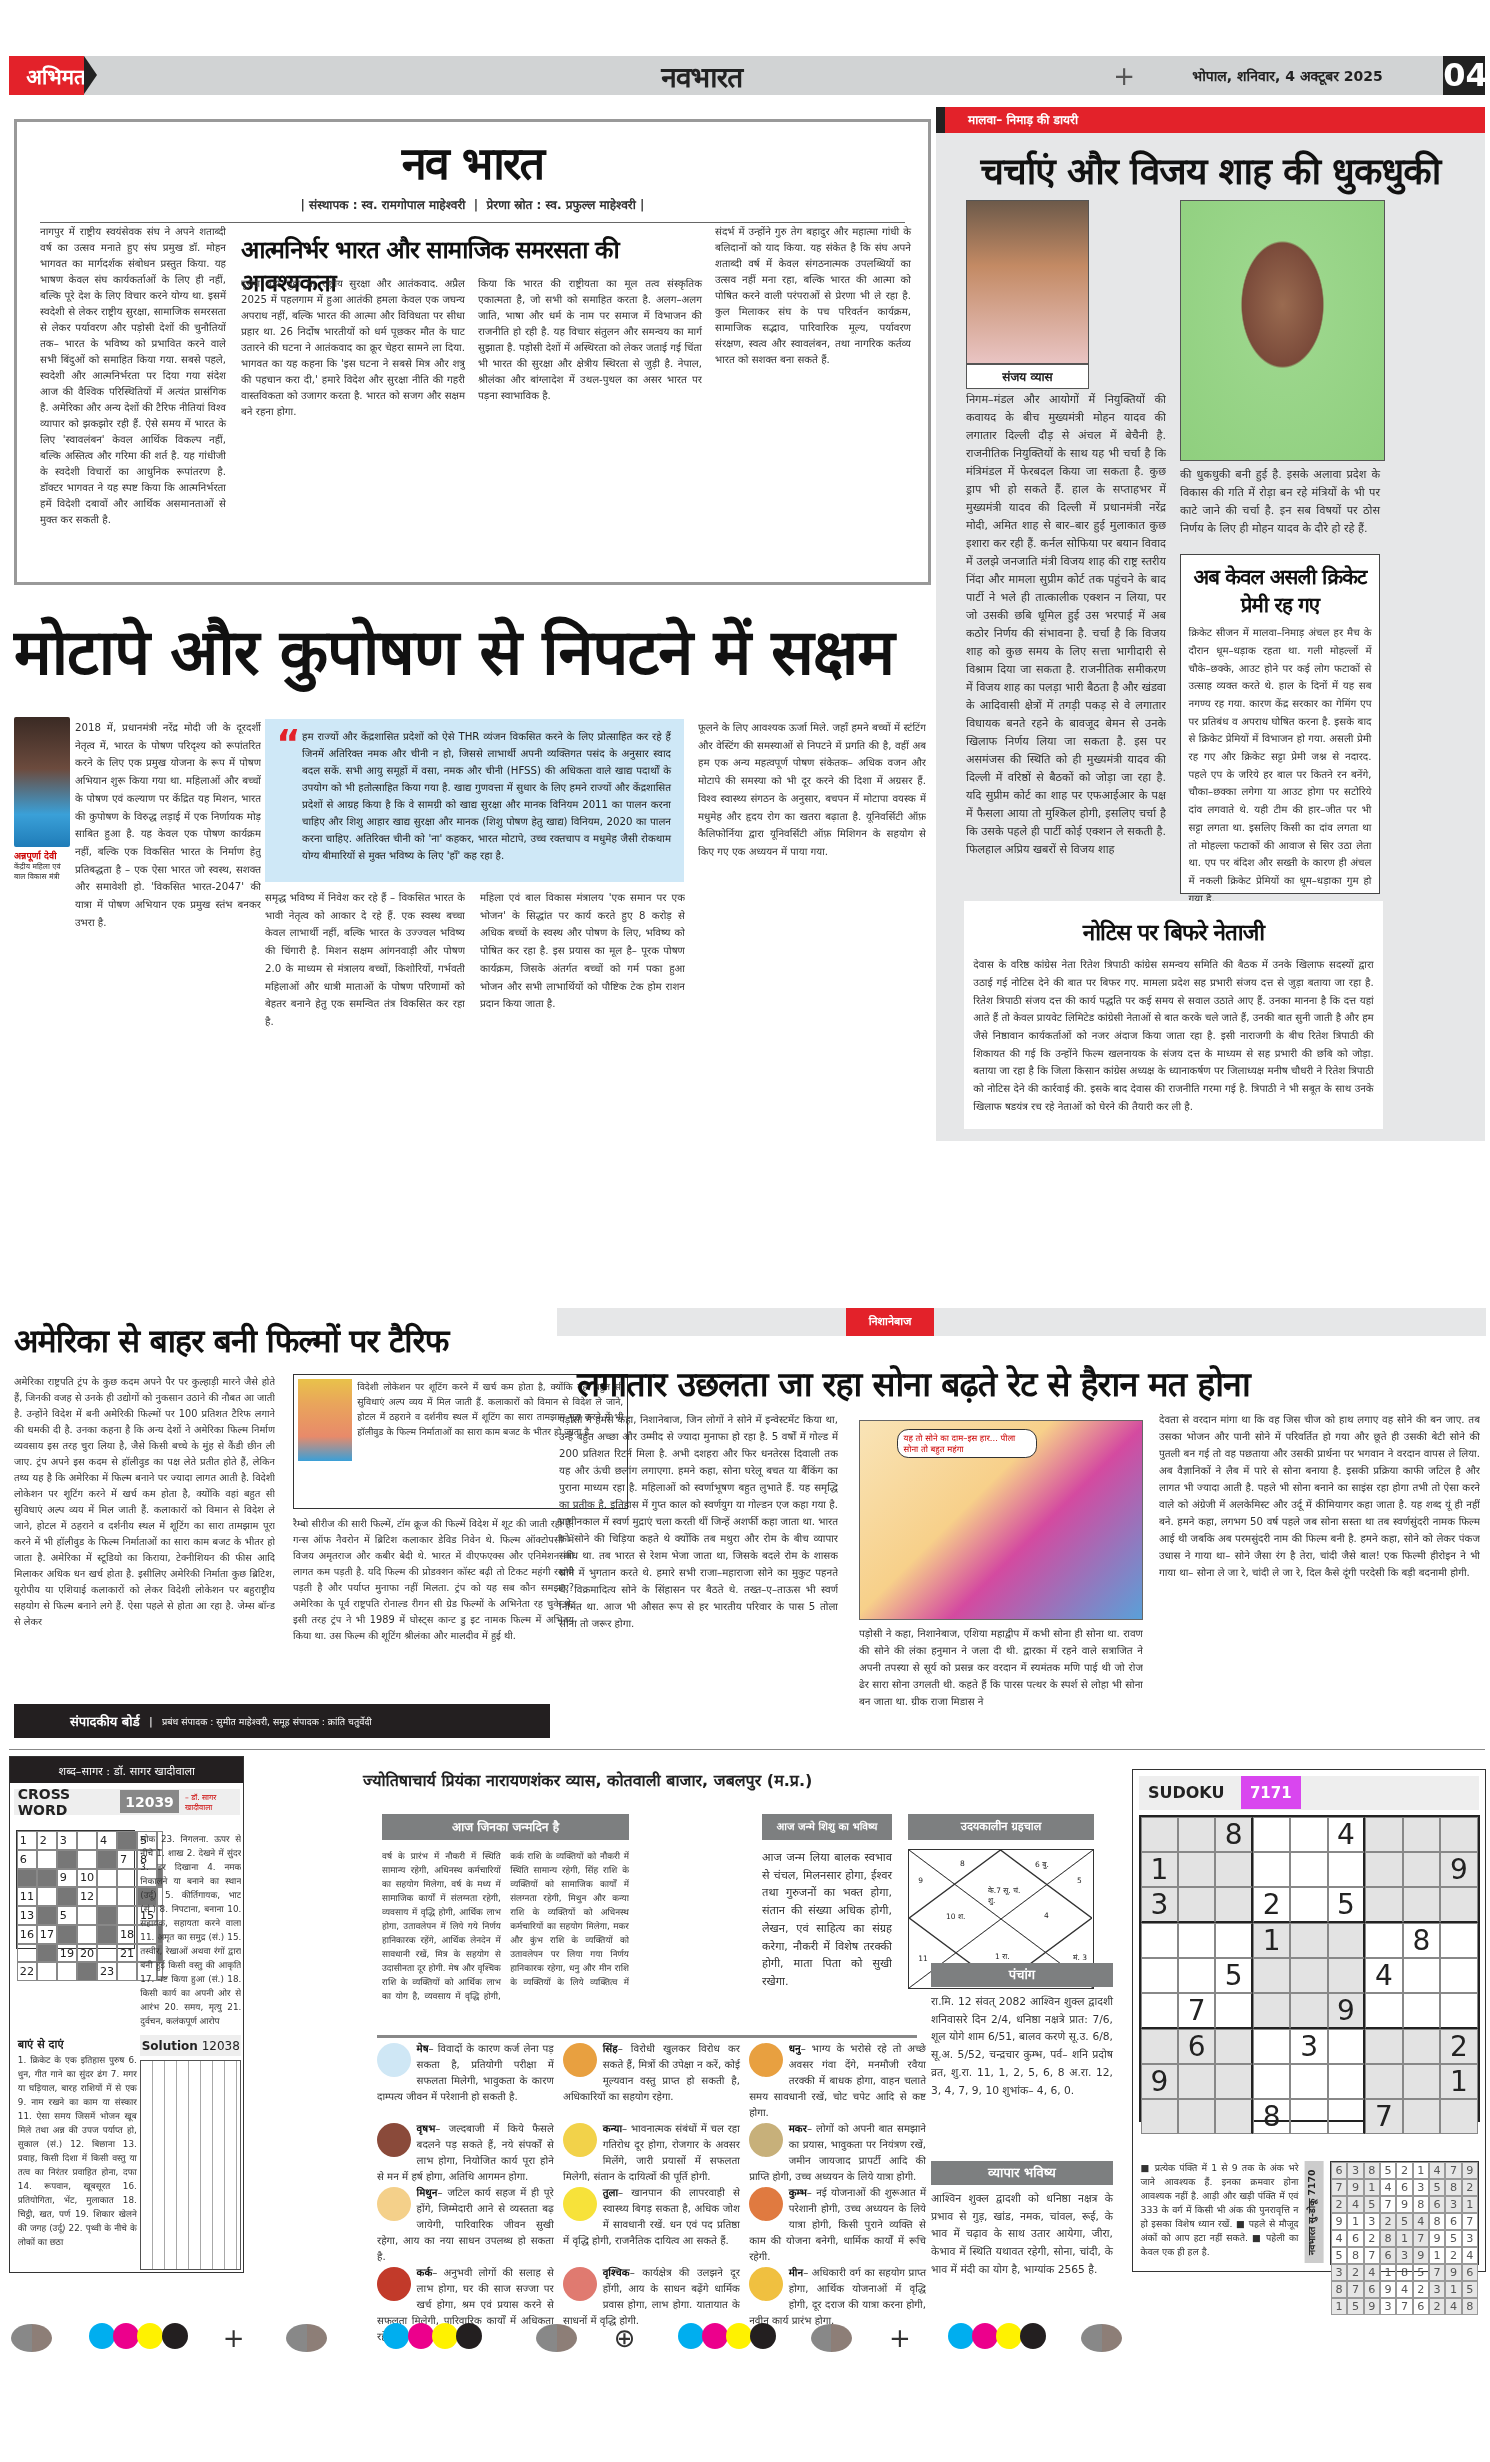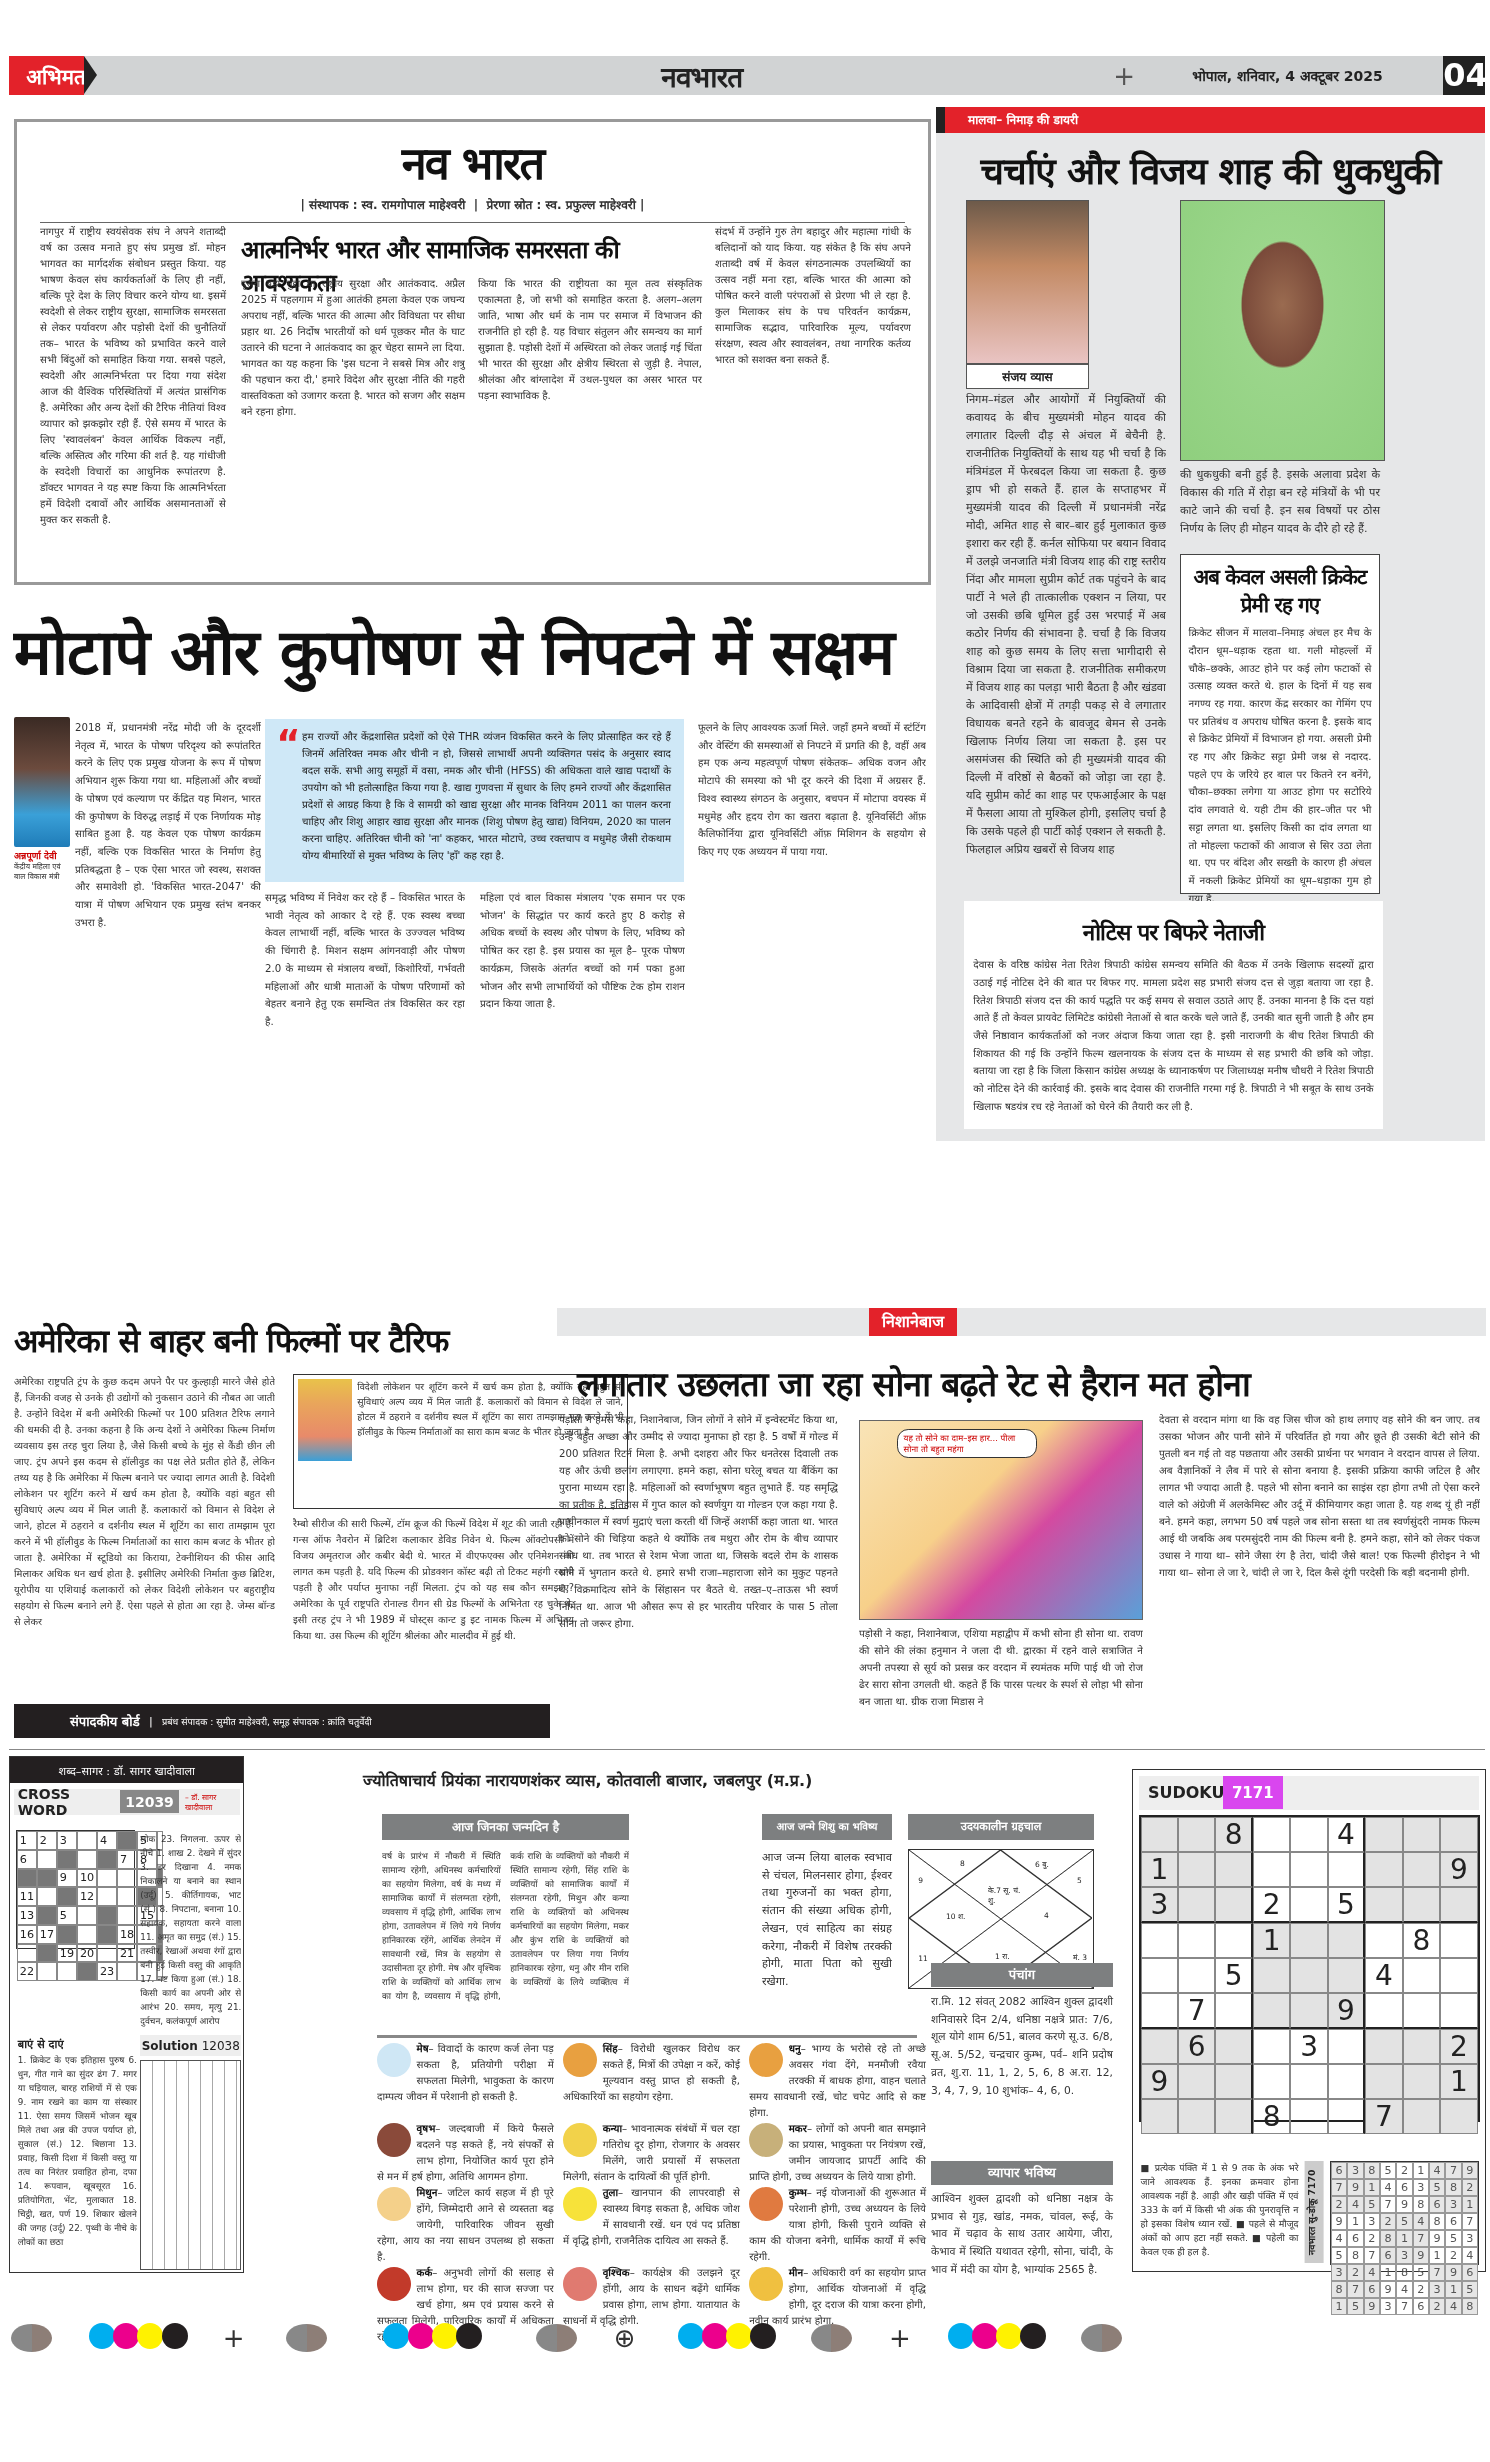--- a/index.html
+++ b/index.html
@@ -96,21 +96,21 @@
   <div class="txt" style="font-size:9.3px;line-height:15px">विदेशी लोकेशन पर शूटिंग करने में खर्च कम होता है, क्योंकि वहां बहुत सी सुविधाएं अल्प व्यय में मिल जाती हैं. कलाकारों को विमान से विदेश ले जाने, होटल में ठहराने व दर्शनीय स्थल में शूटिंग का सारा तामझाम पूरा करने में भी हॉलीवुड के फिल्म निर्माताओं का सारा काम बजट के भीतर हो जाता है.</div>
 </div>
 <div class="abs txt" style="left:293px;top:1516px;width:281px;height:130px;overflow:hidden;font-size:9.8px;line-height:16px">रैम्बो सीरीज की सारी फिल्में, टॉम क्रूज की फिल्में विदेश में शूट की जाती रही हैं. गन्स ऑफ नैवरोन में ब्रिटिश कलाकार डेविड निवेन थे. फिल्म ऑक्टोपसी में विजय अमृतराज और कबीर बेदी थे. भारत में वीएफएक्स और एनिमेशन की लागत कम पड़ती है. यदि फिल्म की प्रोडक्शन कॉस्ट बढ़ी तो टिकट महंगी रखनी पड़ती है और पर्याप्त मुनाफा नहीं मिलता. ट्रंप को यह सब कौन समझाए? अमेरिका के पूर्व राष्ट्रपति रोनाल्ड रीगन सी ग्रेड फिल्मों के अभिनेता रह चुके थे. इसी तरह ट्रंप ने भी 1989 में घोस्ट्स कान्ट डु इट नामक फिल्म में अभिनय किया था. उस फिल्म की शूटिंग श्रीलंका और मालदीव में हुई थी.</div>
 <div class="abs" style="left:14px;top:1704px;width:536px;height:34px;background:#231f20;color:#fff;display:flex;align-items:center;padding-left:56px;font-size:11.2px">
   <b style="font-size:13px">संपादकीय बोर्ड</b>
   <span style="margin:0 9.3px">|</span>
   <span style="font-size:9.3px">प्रबंध संपादक : सुमीत माहेश्वरी, समूह संपादक : क्रांति चतुर्वेदी</span>
 </div>
 
 <div class="abs" style="left:557px;top:1308px;width:929px;height:28px;background:#e6e7e8">
-  <div class="redbar" style="position:absolute;left:312px;width:88px;height:28px;text-align:center;line-height:28px;font-size:16px">निशानेबाज</div>
+  <div class="redbar" style="position:absolute;left:289px;width:88px;height:28px;text-align:center;line-height:28px;font-size:11px">निशानेबाज</div>
 </div>
 <div class="abs hl" style="left:577px;top:1360px;width:908px;font-size:34px">लगातार उछलता जा रहा सोना बढ़ते रेट से हैरान मत होना</div>
 <div class="abs txt" style="left:559px;top:1411px;width:279px;height:321px;overflow:hidden;font-size:10.2px;line-height:17px">पड़ोसी ने हमसे कहा, निशानेबाज, जिन लोगों ने सोने में इन्वेस्टमेंट किया था, उन्हें बहुत अच्छा और उम्मीद से ज्यादा मुनाफा हो रहा है. 5 वर्षों में गोल्ड में 200 प्रतिशत रिटर्न मिला है. अभी दशहरा और फिर धनतेरस दिवाली तक यह और ऊंची छलांग लगाएगा. हमने कहा, सोना घरेलू बचत या बैंकिंग का पुराना माध्यम रहा है. महिलाओं को स्वर्णाभूषण बहुत लुभाते हैं. यह समृद्धि का प्रतीक है. इतिहास में गुप्त काल को स्वर्णयुग या गोल्डन एज कहा गया है. प्राचीनकाल में स्वर्ण मुद्राएं चला करती थीं जिन्हें अशर्फी कहा जाता था. भारत को सोने की चिड़िया कहते थे क्योंकि तब मथुरा और रोम के बीच व्यापार संबंध था. तब भारत से रेशम भेजा जाता था, जिसके बदले रोम के शासक सोने में भुगतान करते थे. हमारे सभी राजा–महाराजा सोने का मुकुट पहनते थे. विक्रमादित्य सोने के सिंहासन पर बैठते थे. तख्त–ए–ताऊस भी स्वर्ण निर्मित था. आज भी औसत रूप से हर भारतीय परिवार के पास 5 तोला सोना तो जरूर होगा.</div>
 <div class="abs" style="left:859px;top:1420px;width:284px;height:200px;border:0.9px solid #666;background:linear-gradient(135deg,#f9e4b7 0%,#f7d08a 40%,#d44aa0 60%,#5aa0d8 100%)">
   <div style="position:absolute;left:37px;top:7.5px;width:140px;background:#fff;border:0.9px solid #333;border-radius:11.2px;font-size:8.4px;padding:2.8px 5.6px;color:#c00">यह तो सोने का दाम–इस हार... पीला सोना तो बहुत महंगा</div>
 </div>
 <div class="abs txt" style="left:859px;top:1625px;width:284px;height:112px;overflow:hidden;font-size:10.2px;line-height:17px">पड़ोसी ने कहा, निशानेबाज, एशिया महाद्वीप में कभी सोना ही सोना था. रावण की सोने की लंका हनुमान ने जला दी थी. द्वारका में रहने वाले सत्राजित ने अपनी तपस्या से सूर्य को प्रसन्न कर वरदान में स्यमंतक मणि पाई थी जो रोज ढेर सारा सोना उगलती थी. कहते हैं कि पारस पत्थर के स्पर्श से लोहा भी सोना बन जाता था. ग्रीक राजा मिडास ने</div>
 <div class="abs txt" style="left:1159px;top:1411px;width:321px;height:321px;overflow:hidden;font-size:10.2px;line-height:17px">देवता से वरदान मांगा था कि वह जिस चीज को हाथ लगाए वह सोने की बन जाए. तब उसका भोजन और पानी सोने में परिवर्तित हो गया और छूते ही उसकी बेटी सोने की पुतली बन गई तो वह पछताया और उसकी प्रार्थना पर भगवान ने वरदान वापस ले लिया. अब वैज्ञानिकों ने लैब में पारे से सोना बनाया है. इसकी प्रक्रिया काफी जटिल है और लागत भी ज्यादा आती है. पहले भी सोना बनाने का साइंस रहा होगा तभी तो ऐसा करने वाले को अंग्रेजी में अलकेमिस्ट और उर्दू में कीमियागर कहा जाता है. यह शब्द यूं ही नहीं बने. हमने कहा, लगभग 50 वर्ष पहले जब सोना सस्ता था तब स्वर्णसुंदरी नामक फिल्म आई थी जबकि अब परमसुंदरी नाम की फिल्म बनी है. हमने कहा, सोने को लेकर पंकज उधास ने गाया था– सोने जैसा रंग है तेरा, चांदी जैसे बाल! एक फिल्मी हीरोइन ने भी गाया था– सोना ले जा रे, चांदी ले जा रे, दिल कैसे दूंगी परदेसी कि बड़ी बदनामी होगी.</div>
 
 <div class="abs" style="left:9.3px;top:1749px;width:1476px;border-top:1.9px solid #888"></div>
@@ -238,21 +238,21 @@
   <div class="zod"><span class="zicon" style="background:#f4d08a"></span><b>मिथुन</b>– <span>जटिल कार्य सहज में ही पूरे होंगे, जिम्मेदारी आने से व्यस्तता बढ़ जायेगी, पारिवारिक जीवन सुखी रहेगा, आय का नया साधन उपलब्ध हो सकता है.</span></div>
   <div class="zod"><span class="zicon" style="background:#f7e23a"></span><b>तुला</b>– <span>खानपान की लापरवाही से स्वास्थ्य बिगड़ सकता है, अधिक जोश में सावधानी रखें. धन एवं पद प्रतिष्ठा में वृद्धि होगी, राजनैतिक दायित्व आ सकते हैं.</span></div>
   <div class="zod"><span class="zicon" style="background:#e07a40"></span><b>कुम्भ</b>– <span>नई योजनाओं की शुरूआत में परेशानी होगी, उच्च अध्ययन के लिये यात्रा होगी, किसी पुराने व्यक्ति से काम की योजना बनेगी, धार्मिक कार्यों में रूचि रहेगी.</span></div>
   <div class="zod"><span class="zicon" style="background:#c23a2a"></span><b>कर्क</b>– <span>अनुभवी लोगों की सलाह से लाभ होगा, घर की साज सज्जा पर खर्च होगा, श्रम एवं प्रयास करने से सफलता मिलेगी, पारिवारिक कार्यों में अधिकता रहेगी.</span></div>
   <div class="zod"><span class="zicon" style="background:#e07a70"></span><b>वृश्चिक</b>– <span>कार्यक्षेत्र की उलझने दूर होंगी, आय के साधन बढ़ेंगे धार्मिक प्रवास होगा, लाभ होगा. यातायात के साधनों में वृद्धि होगी.</span></div>
   <div class="zod"><span class="zicon" style="background:#f0c040"></span><b>मीन</b>– <span>अधिकारी वर्ग का सहयोग प्राप्त होगा, आर्थिक योजनाओं में वृद्धि होगी, दूर दराज की यात्रा करना होगी, नवीन कार्य प्रारंभ होगा.</span></div>
 </div>
 
 <div class="abs" style="left:1132px;top:1769px;width:354px;height:503px;border:0.9px solid #333;padding:5.6px">
   <div style="background:#eee;height:34px;display:flex;align-items:center">
-    <b style="font-size:16px;padding-left:9.3px;width:84px">SUDOKU</b>
+    <b style="font-size:16px;padding-left:9.3px;width:102px">SUDOKU</b>
     <span style="background:#d946ef;color:#fff;font-weight:bold;font-size:15px;padding:7.5px 9.3px">7171</span>
   </div>
   <div class="sudoku" id="sudoku-grid" style="margin-top:5.6px;width:341px;height:307px">
       <div style="background: rgb(227, 227, 227);"></div>
       <div style="background: rgb(227, 227, 227);"></div>
       <div style="background: rgb(227, 227, 227); border-right: 2.8px solid rgb(34, 34, 34);">8</div>
       <div></div>
       <div></div>
       <div style="border-right: 2.8px solid rgb(34, 34, 34);">4</div>
       <div style="background: rgb(227, 227, 227);"></div>

